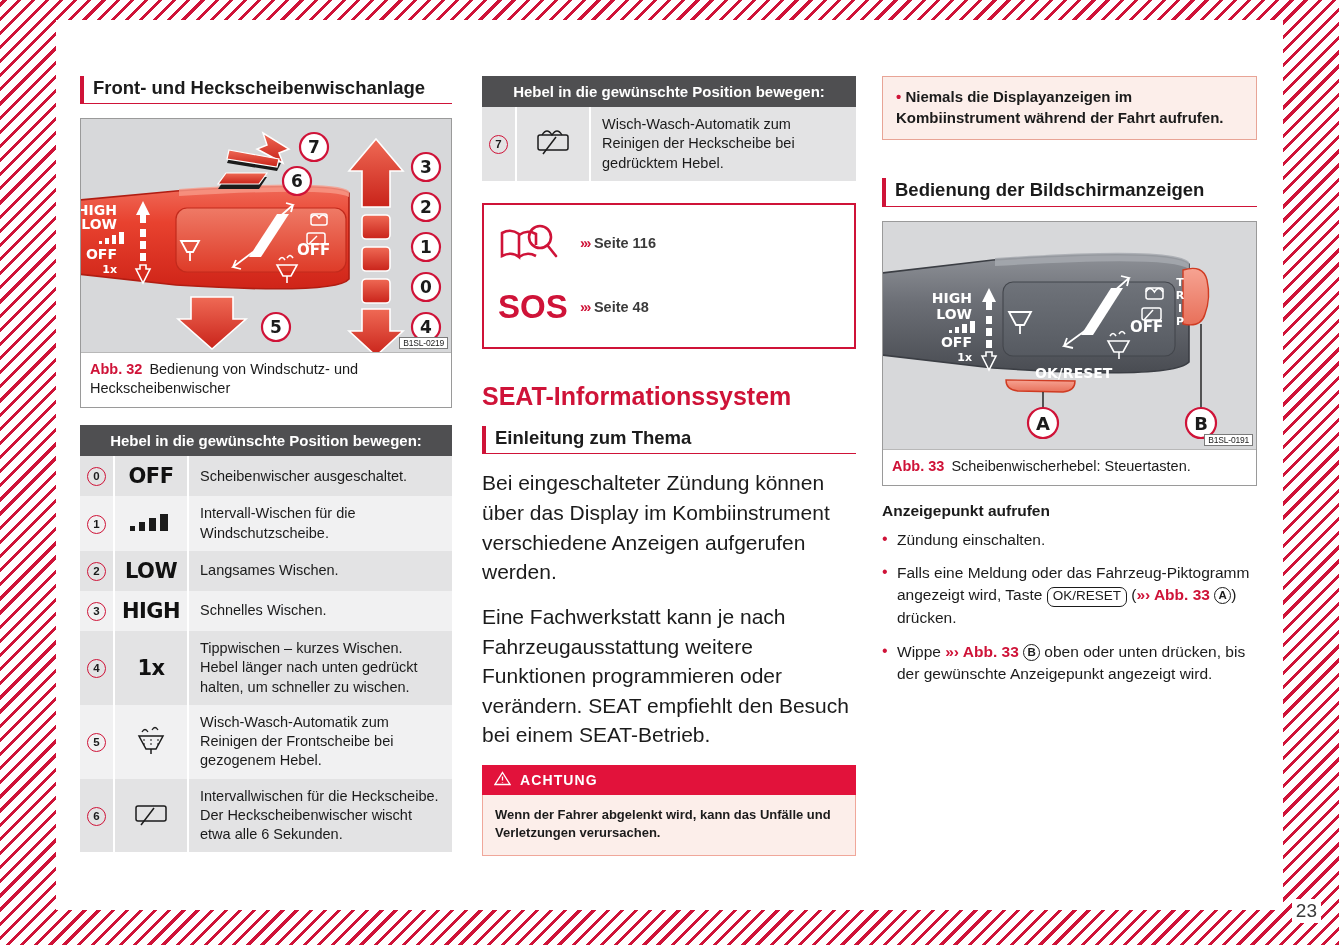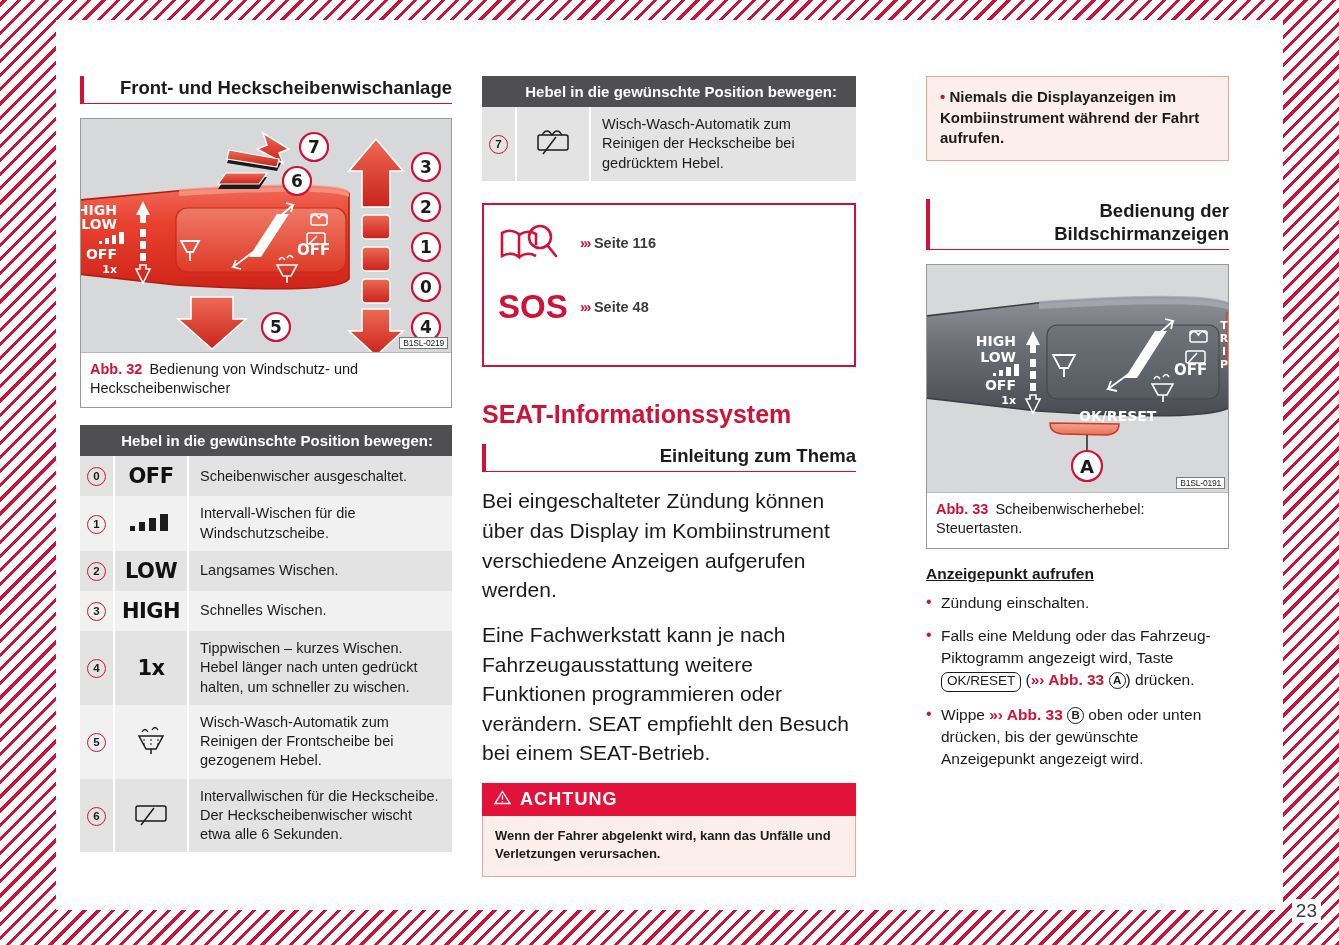--- a/index.html
+++ b/index.html
@@ -45,29 +45,28 @@
     font-size: 19px;
     color: #3a3a3a;
     background: #ffffff;
     padding: 1px 4px;
   }
 
   
   .col { position: absolute; top: 76px; }
   .col-left   { left: 80px;  width: 372px; }
   .col-mid    { left: 482px; width: 374px; }
-  .col-right  { left: 926px; width: 303px; }
+  .col-right  { left: 882px; width: 375px; }
 
   
   .h-section {
     border-left: 4px solid #cf1338;
     border-bottom: 1.5px solid #cf1338;
     padding: 0 0 4px 9px;
     margin-bottom: 14px;
-    text-align: right;
   }
   .h-section .t {
     font-size: 18.5px; font-weight: bold; color: #1b1b1b;
     line-height: 1.25;
   }
   .h-chapter {
     font-size: 25px; font-weight: bold; color: #cf1338;
     margin: 0 0 16px 0; line-height: 1.1;
   }
 
@@ -104,21 +103,21 @@
     letter-spacing: -0.2px;
   }
 
   
   .tbl { width: 100%; border-collapse: collapse; }
   .tbl .thead {
     background: #4f4f51;
     color: #ffffff;
     font-size: 15px; font-weight: bold;
     padding: 7px 19px;
-    text-align: right;
+    text-align: center;
   }
   .tbl td { vertical-align: middle; }
   .cell-num {
     width: 34px;
     text-align: center;
     padding: 8px 0;
   }
   .cell-icon {
     width: 74px;
     text-align: center;
@@ -148,21 +147,21 @@
     font-weight: bold;
     font-size: 21px;
     color: #111111;
     letter-spacing: -0.5px;
   }
   .kw-1x { font-size: 21px; }
 
   
   .refbox {
     border: 2px solid #cf1338;
-    padding: 12px 10px 32px 14px;
+    padding: 12px 10px 14px 14px;
   }
   .refrow { display: flex; align-items: center; min-height: 52px; }
   .refrow .ricon { width: 82px; flex: 0 0 82px; display: flex; align-items: center; }
   .refrow .rtxt  { font-size: 14.5px; font-weight: bold; color: #3b3b3b; }
   .refrow .rtxt .chev { color: #cf1338; font-weight: bold; letter-spacing: -1.5px; margin-right: 4px; }
   .sos {
     font-size: 33px; font-weight: bold; color: #cf1338;
     letter-spacing: 0px; line-height: 1;
   }
 
@@ -172,21 +171,21 @@
     color: #1b1b1b;
     line-height: 1.41;
     margin-bottom: 15px;
   }
 
   
   .warnbox { border: 0; }
   .warnbox .wb-head {
     background: #e2123b;
     color: #ffffff;
-    font-size: 18px; font-weight: bold;
+    font-size: 14px; font-weight: bold;
     letter-spacing: 1.1px;
     padding: 6px 12px;
     display: flex; align-items: center; gap: 9px;
   }
   .warnbox .wb-body {
     background: #fceeea;
     border: 1px solid #f0a79a;
     border-top: 0;
     padding: 11px 12px 13px 12px;
     font-size: 13px; font-weight: bold; color: #1b1b1b;
@@ -201,21 +200,20 @@
     padding: 10px 12px 11px 13px;
     font-size: 15px; font-weight: bold; color: #1b1b1b;
     line-height: 1.38;
   }
   .callout .dot { color: #cf1338; font-size: 15px; }
 
   
   .sub-head {
     font-size: 15.5px; font-weight: bold; color: #1b1b1b;
     margin: 16px 0 9px 0;
-    text-decoration: underline;
   }
   ul.bullets { list-style: none; }
   ul.bullets li {
     position: relative;
     font-size: 15.5px; color: #1b1b1b;
     line-height: 1.41;
     padding-left: 15px;
     margin-bottom: 12px;
   }
   ul.bullets li::before {

